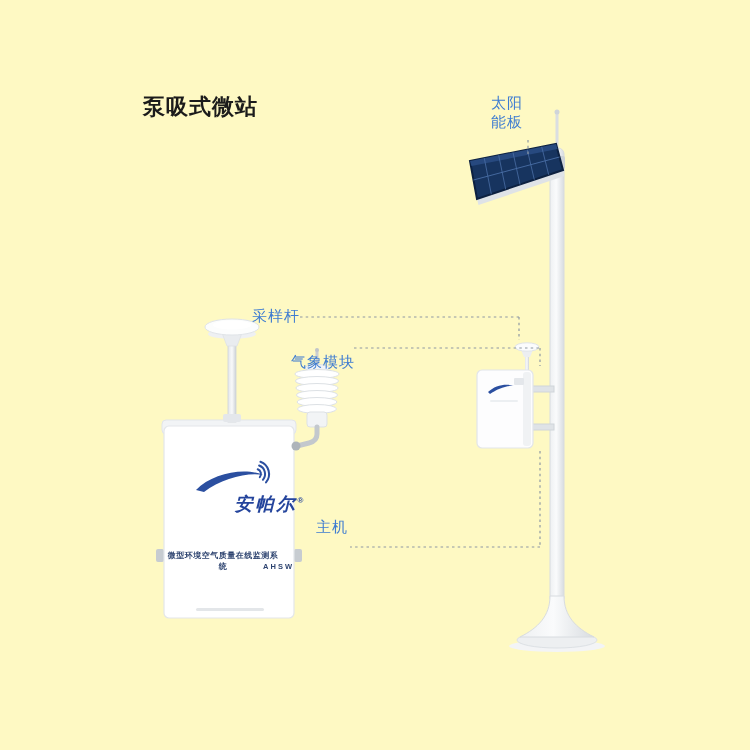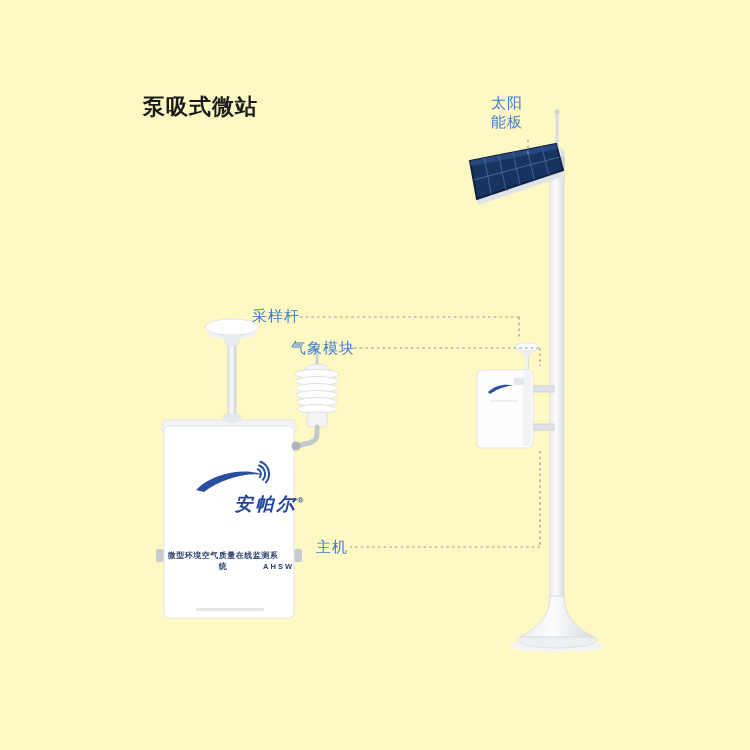--- a/index.html
+++ b/index.html
@@ -2,22 +2,22 @@
 <html><head>
 <meta charset="utf-8">
 <style>
   html,body{margin:0;padding:0;background:#ffffff;}
   body{font-family:"Liberation Sans","DejaVu Sans",sans-serif;}
   .stage{position:relative;width:750px;height:750px;background:#fef9c3;overflow:hidden;}
   .title{position:absolute;left:143px;top:92px;font-size:22px;font-weight:700;color:#1b1b1b;letter-spacing:1px;}
   .lbl{position:absolute;color:#3e7cd1;font-size:15px;font-weight:500;letter-spacing:1px;white-space:nowrap;text-align:center;}
   .lbl-solar{left:488px;top:93px;width:38px;text-align:center;line-height:19px;}
   .lbl-sampling{left:252px;top:307px;}
-  .lbl-weather{left:291px;top:339px;}
-  .lbl-main{left:316px;top:538px;}
+  .lbl-weather{left:291px;top:353px;}
+  .lbl-main{left:316px;top:518px;}
   .cab-brand{position:absolute;left:164px;top:492px;width:130px;text-align:center;color:#24449c;
              font-size:18px;font-weight:700;font-style:italic;letter-spacing:3px;padding-left:40px;}
   .cab-brand sup{font-size:8px;font-style:normal;letter-spacing:0;vertical-align:super;}
   .cab-sys{position:absolute;left:164px;top:550px;width:118px;text-align:center;color:#2e4470;
            font-size:8px;font-weight:700;letter-spacing:0.5px;}
   .cab-model{position:absolute;left:164px;top:562px;width:130px;text-align:right;color:#2e4470;
              font-size:7.5px;font-weight:700;letter-spacing:2px;}
   svg{position:absolute;left:0;top:0;}
 </style>
 </head>

